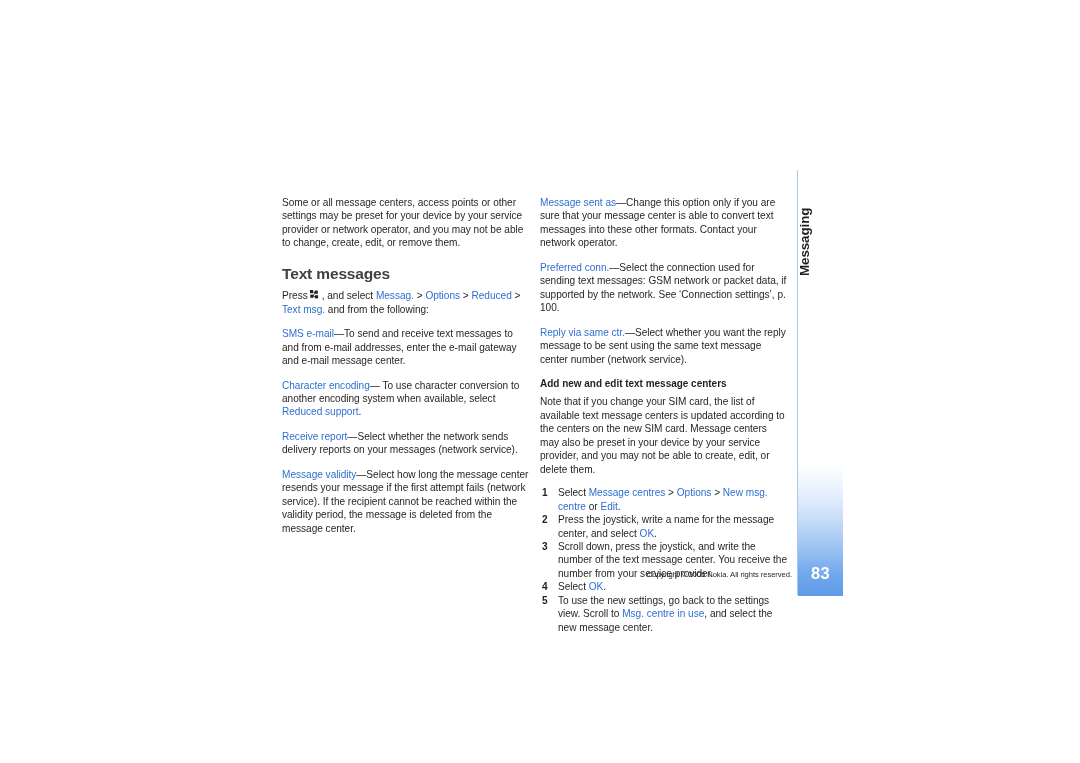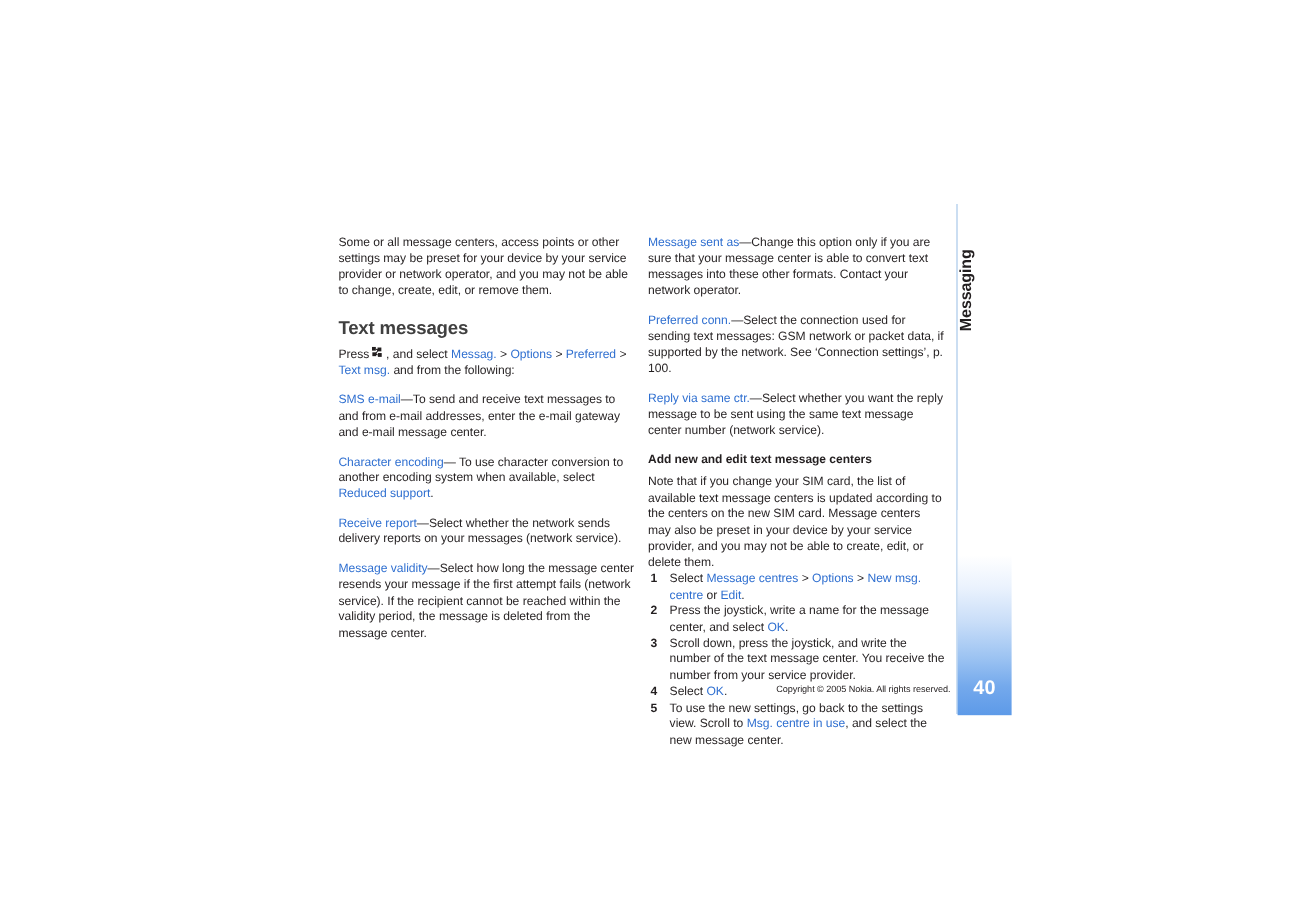--- a/index.html
+++ b/index.html
@@ -26,21 +26,21 @@
     top: 196px;
     width: 248px;
     font-size: 10.1px;
     line-height: 13.45px;
     letter-spacing: -0.02px;
   }
   .col-left  { left: 282px; }
   .col-right { left: 540px; }
 
   p { margin: 0 0 11px 0; }
-  p.tight { margin-bottom: 0; }
+  p.tight { margin-bottom: 10px; }
 
   .lnk { color: #2f6fd0; }
 
   h2.section-title {
     font-size: 15.5px;
     font-weight: bold;
     letter-spacing: -0.15px;
     margin: 17px 0 9px 0;
     color: #404040;
   }
@@ -166,21 +166,21 @@
             <rect x="0" y="0" width="3.2" height="3.2" fill="#231f20"></rect>
             <rect x="4.6" y="0.6" width="3.2" height="3.2" fill="#231f20"></rect>
             <rect x="0.3" y="4.6" width="3.2" height="3.2" fill="#231f20"></rect>
             <rect x="4.9" y="5.2" width="3.2" height="3.2" fill="#231f20"></rect>
             <path d="M3.4 2.2 C5 2.0 5.2 3.4 4.0 4.4 C2.8 5.4 3.2 6.8 4.8 6.6" stroke="#231f20" stroke-width="0.9" fill="none"></path>
           </svg></span><span>, and select</span>
       <span class="lnk">Messag.</span>
       <span>&gt;</span>
       <span class="lnk">Options</span>
       <span>&gt;</span>
-      <span class="lnk">Preferred</span>
+      <span class="lnk">Reduced</span>
       <span>&gt;</span>
       <span class="lnk">Text msg.</span>
       <span>and from the following:</span>
     </p>
 
 
 
     <p>
       <span class="lnk">SMS e-mail</span><span>—To send and receive text messages to and from e-mail addresses, enter the e-mail gateway and e-mail message center.</span>
     </p>
@@ -237,17 +237,17 @@
 
   </div>
 
   <div class="divider"></div>
 
   <div class="tab-label">
     <div class="tab-label-inner">Messaging</div>
   </div>
 
   <div class="grad-tab"></div>
-  <div class="page-num">40</div>
+  <div class="page-num">83</div>
 
   <div class="copyright">Copyright © 2005 Nokia. All rights reserved.</div>
 
 </div>
 
 </body></html>

